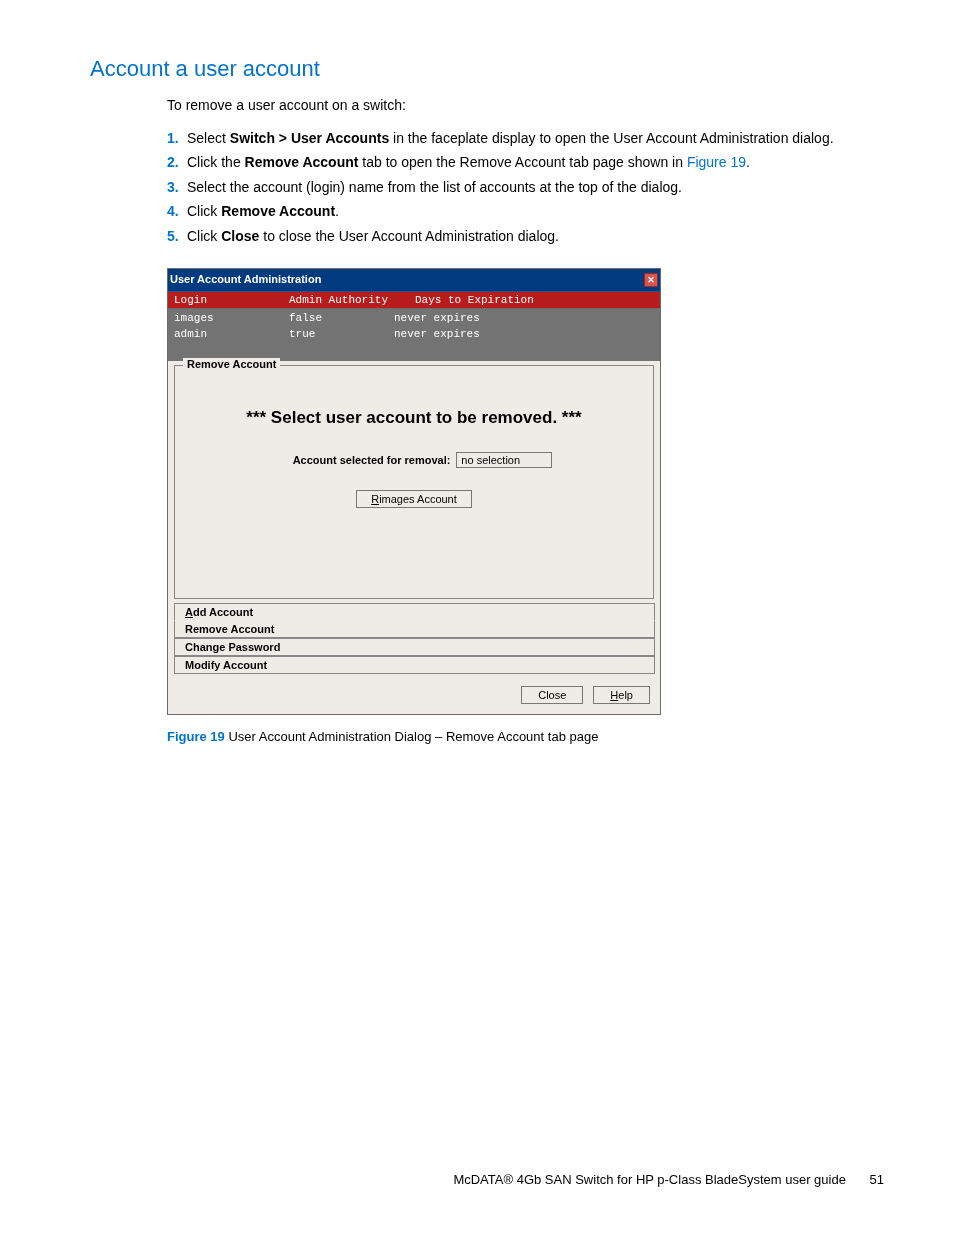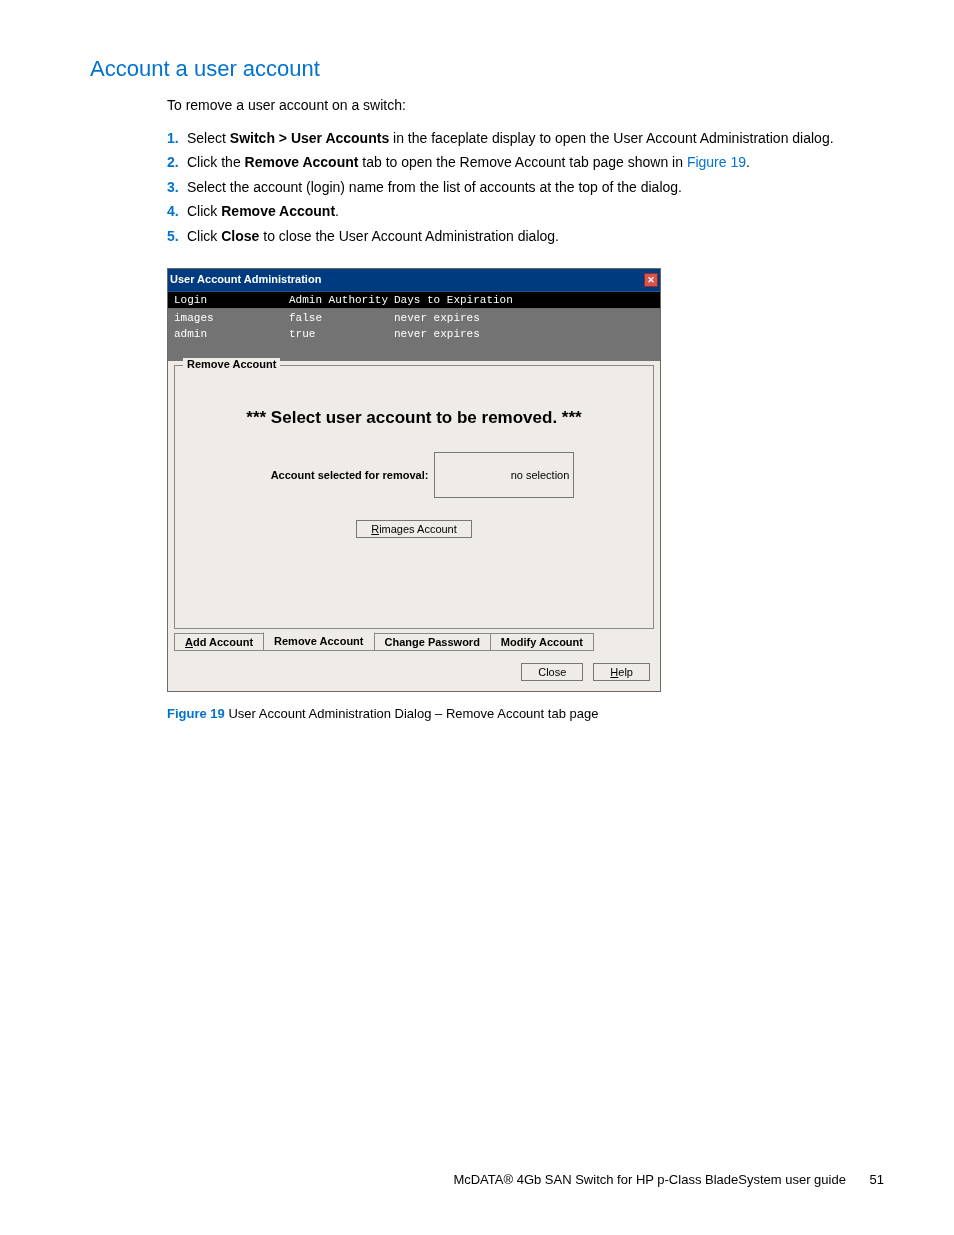--- a/index.html
+++ b/index.html
@@ -76,32 +76,32 @@
     width: 14px; height: 14px;
     background: #d9534f;
     border: 1px solid #8b2f2a;
     color: #fff;
     font-size: 9px;
     line-height: 12px;
     text-align: center;
     font-weight: 700;
   }
   .listhdr {
-    background: #000000;
+    background: #b91c1c;
     color: #fff;
     font-family: "Courier New", monospace;
     font-size: 11px;
     padding: 2px 6px;
     display: flex;
     border-bottom: 1px solid #6b6b6b;
     border-top: 1px solid #27508f;
   }
   .listhdr .c1 { width: 115px; }
   .listhdr .c2 { width: 105px; }
-  .listhdr .c3 { flex: 1; }
+  .listhdr .c3 { flex: 1; margin-left: 21px; }
   .listrows {
     background: #737373;
     color: #fff;
     font-family: "Courier New", monospace;
     font-size: 11px;
     padding: 2px 6px 18px 6px;
   }
   .listrows .row { display: flex; line-height: 1.45; }
   .listrows .c1 { width: 115px; }
   .listrows .c2 { width: 105px; }
@@ -136,35 +136,36 @@
     justify-content: center;
     align-items: center;
     gap: 6px;
     margin-bottom: 22px;
   }
   .field-row label { font-weight: 700; font-size: 11px; margin-left: 17px; }
   .field-row .readonly {
     border: 1px solid #777;
     background: #efece7;
     font-size: 11px;
-    padding: 16px 4px;
-    width: 140px;
-    text-align: right;
+    padding: 1px 4px;
+    width: 96px;
+    text-align: left;
   }
   .btn {
     border: 1px solid #777;
     background: #efece7;
     font-size: 11px;
     padding: 2px 14px;
     cursor: pointer;
   }
   .bottom-tabs {
     display: flex;
     margin: 0 6px;
     padding-bottom: 2px;
+    flex-direction: column;
   }
   .bottom-tabs .tab {
     border: 1px solid #888;
     border-top: 1px solid #888;
     background: #efece7;
     font-size: 11px;
     font-weight: 700;
     padding: 2px 10px;
     margin-right: -1px;
     cursor: pointer;

